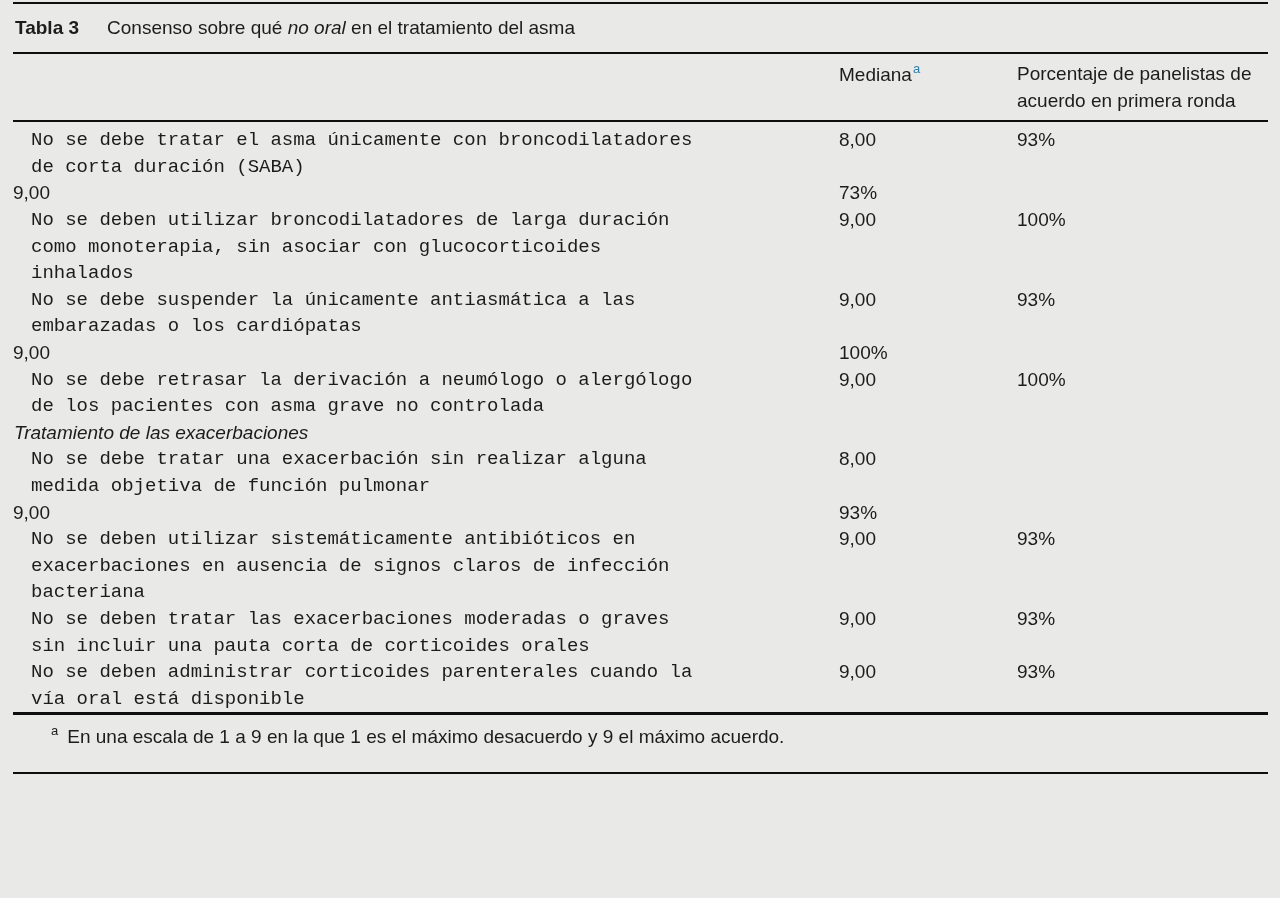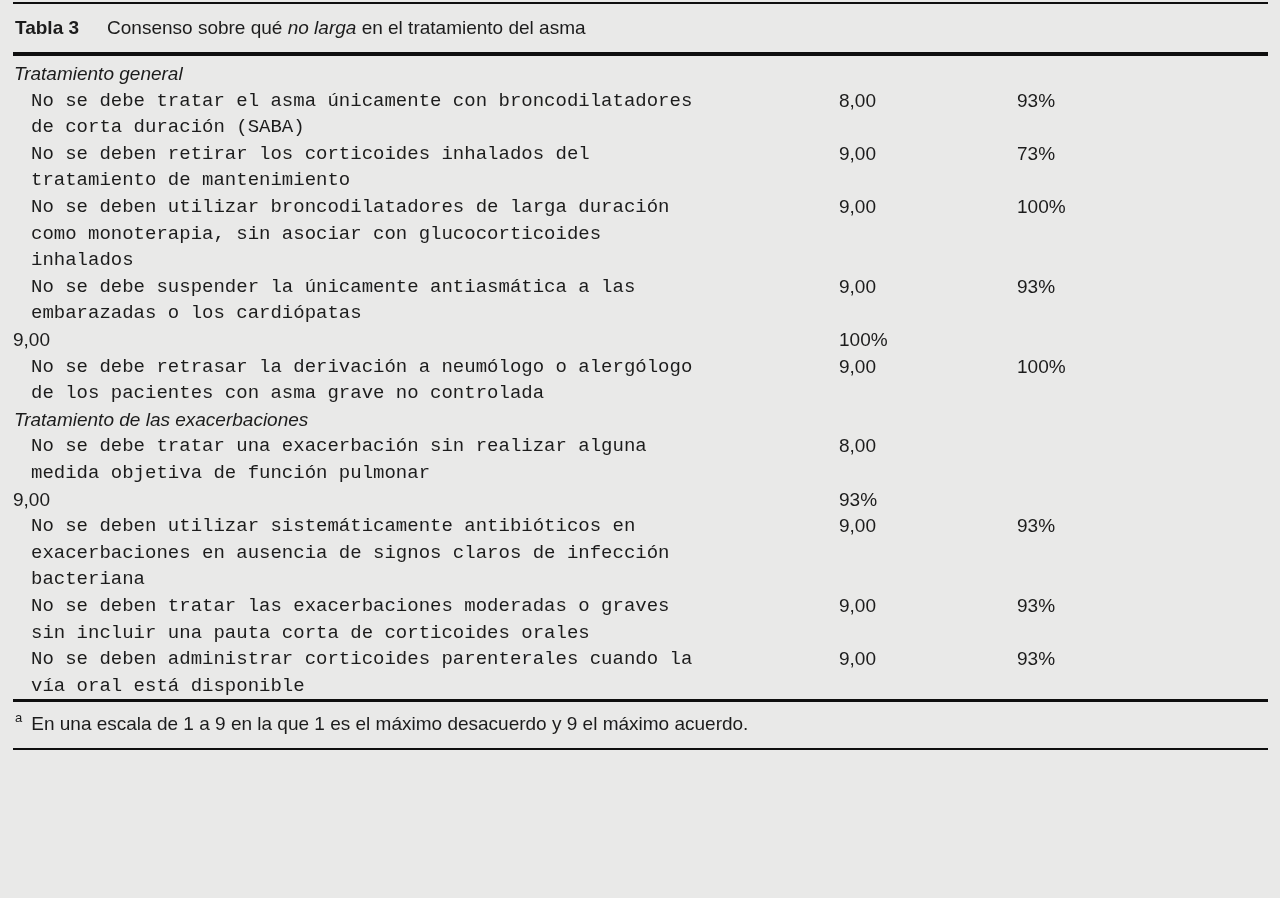--- a/index.html
+++ b/index.html
@@ -27,49 +27,52 @@
   .grid{display:grid;grid-template-columns:826px 178px 1fr;align-items:start;}
   .header-grid{padding:7px 0 6px 0;}
   .h2 sup{color:#2e7fb0;font-size:13px;position:relative;top:-1px;margin-left:1px;}
   .h3{max-width:240px;}
 
   .tbody{padding:5px 0 0 0;}
   .section-header{font-style:italic;padding-left:1px;}
   .section-header.spaced{}
   .row .c1{padding-left:18px;padding-right:130px;font-family:Liberation Mono, monospace;}
 
-  .footnote-row{padding:8px 2px 10px 2px;}
+  .footnote-row{padding:8px 2px 21px 2px;margin-left:36px;}
   .footnote-row sup{font-size:13px;position:relative;top:-1px;margin-right:9px;}
 </style>
 </head>
 <body>
 
 <div class="page">
 
   <div class="rule rule-top"></div>
 
   <div class="title-row">
     <span class="title-label">Tabla 3</span>
-    <span class="title-caption"><span>Consenso sobre qué </span><em>no larga</em><span> en el tratamiento del asma</span></span>
+    <span class="title-caption"><span>Consenso sobre qué </span><em>no oral</em><span> en el tratamiento del asma</span></span>
   </div>
 
   <div class="rule rule-under-title"></div>
 
+  <div class="grid header-grid">
+    <div class="h1"></div>
+    <div class="h2"><span>Mediana</span><sup>a</sup></div>
+    <div class="h3">Porcentaje de panelistas de acuerdo en primera ronda</div>
+  </div>
 
   <div class="rule rule-under-header"></div>
 
   <div class="tbody" id="table-body">
-      <div class="section-header">Tratamiento general</div>
       <div class="grid row">
         <div class="c1">No se debe tratar el asma únicamente con broncodilatadores de corta duración (SABA)</div>
         <div class="c2">8,00</div>
         <div class="c3">93%</div>
       </div>
       <div class="grid row">
-        <div class="c1">No se deben retirar los corticoides inhalados del tratamiento de mantenimiento</div>
         <div class="c2">9,00</div>
         <div class="c3">73%</div>
       </div>
       <div class="grid row">
         <div class="c1">No se deben utilizar broncodilatadores de larga duración como monoterapia, sin asociar con glucocorticoides inhalados</div>
         <div class="c2">9,00</div>
         <div class="c3">100%</div>
       </div>
       <div class="grid row">
         <div class="c1">No se debe suspender la únicamente antiasmática a las embarazadas o los cardiópatas</div>

